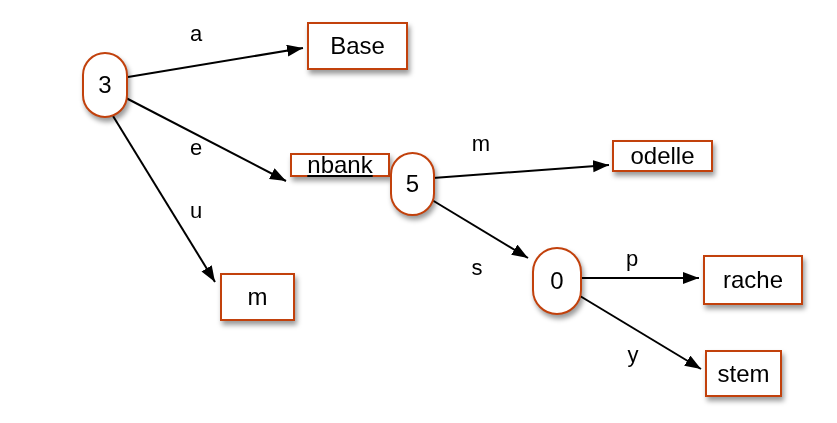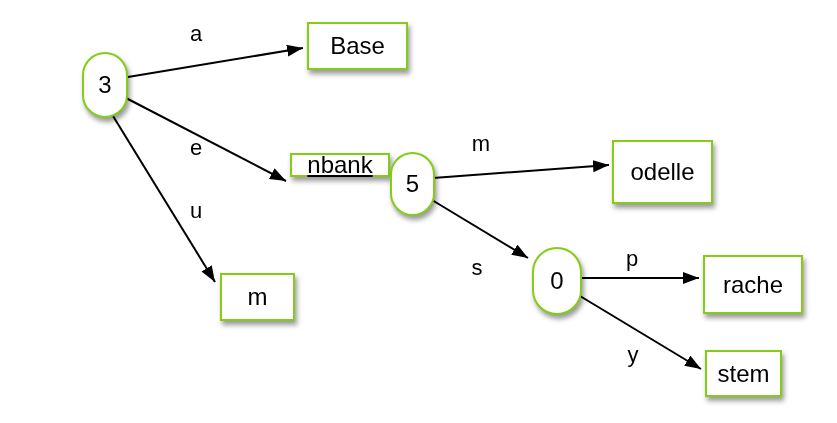--- a/index.html
+++ b/index.html
@@ -18,21 +18,21 @@
   .edges {
     position: absolute;
     left: 0;
     top: 0;
     z-index: 1;
   }
   .node {
     position: absolute;
     box-sizing: border-box;
     background: #ffffff;
-    border: 2px solid #84cc16;
+    border: 2px solid #c2410c;
     display: flex;
     align-items: center;
     justify-content: center;
     font-size: 24px;
     color: #000000;
     box-shadow: 2px 4px 5px rgba(0,0,0,0.40);
     z-index: 2;
   }
   .node.stadium {
     z-index: 3;
@@ -72,25 +72,25 @@
   </div>
 
   <div class="node rect" style="left:290px; top:153px; width:100px; height:24px;text-decoration:underline;">
     <span>nbank</span>
   </div>
 
   <div class="node rect" style="left:220px; top:273px; width:75px; height:48px;">
     <span>m</span>
   </div>
 
-  <div class="node rect" style="left:612px; top:140px; width:101px; height:64px;">
+  <div class="node rect" style="left:612px; top:140px; width:101px; height:32px;">
     <span>odelle</span>
   </div>
 
-  <div class="node rect" style="left:703px; top:255px; width:100px; height:59px;align-items:center;">
+  <div class="node rect" style="left:703px; top:255px; width:100px; height:50px;align-items:center;">
     <span>rache</span>
   </div>
 
   <div class="node rect" style="left:705px; top:350px; width:77px; height:47px;">
     <span>stem</span>
   </div>
 
   <div class="node stadium" style="left:82px; top:52px; width:46px; height:66px; border-radius:23px;">
     <span>3</span>
   </div>

